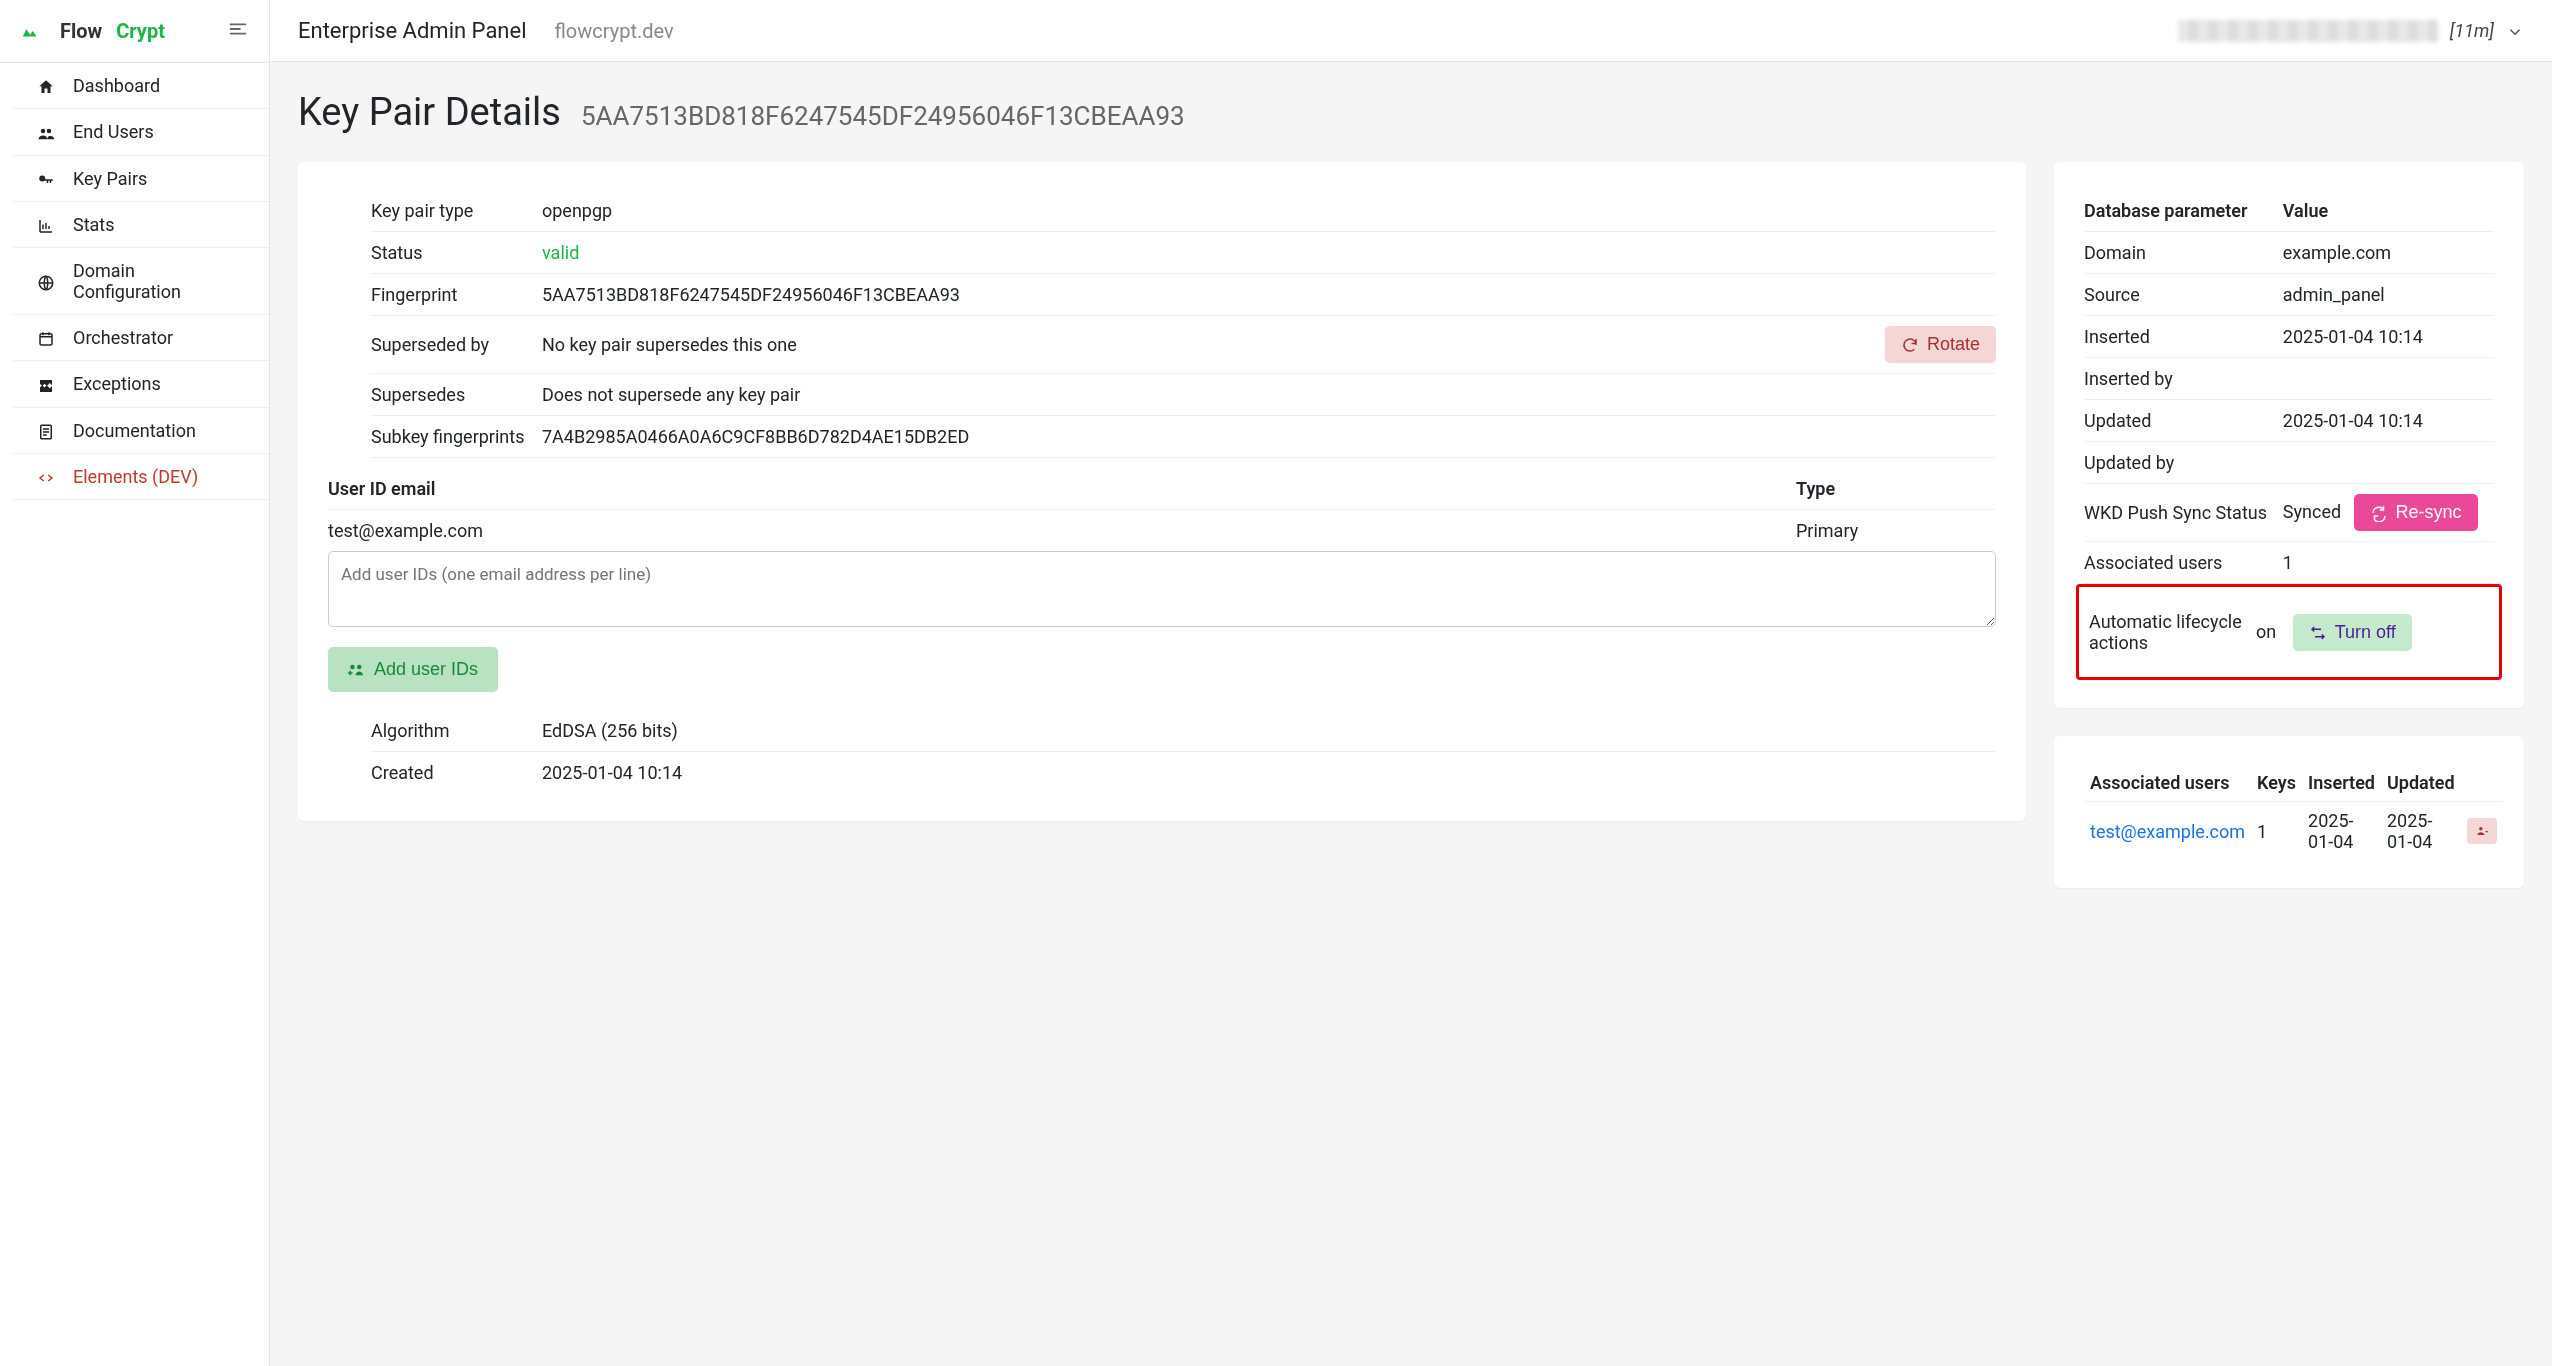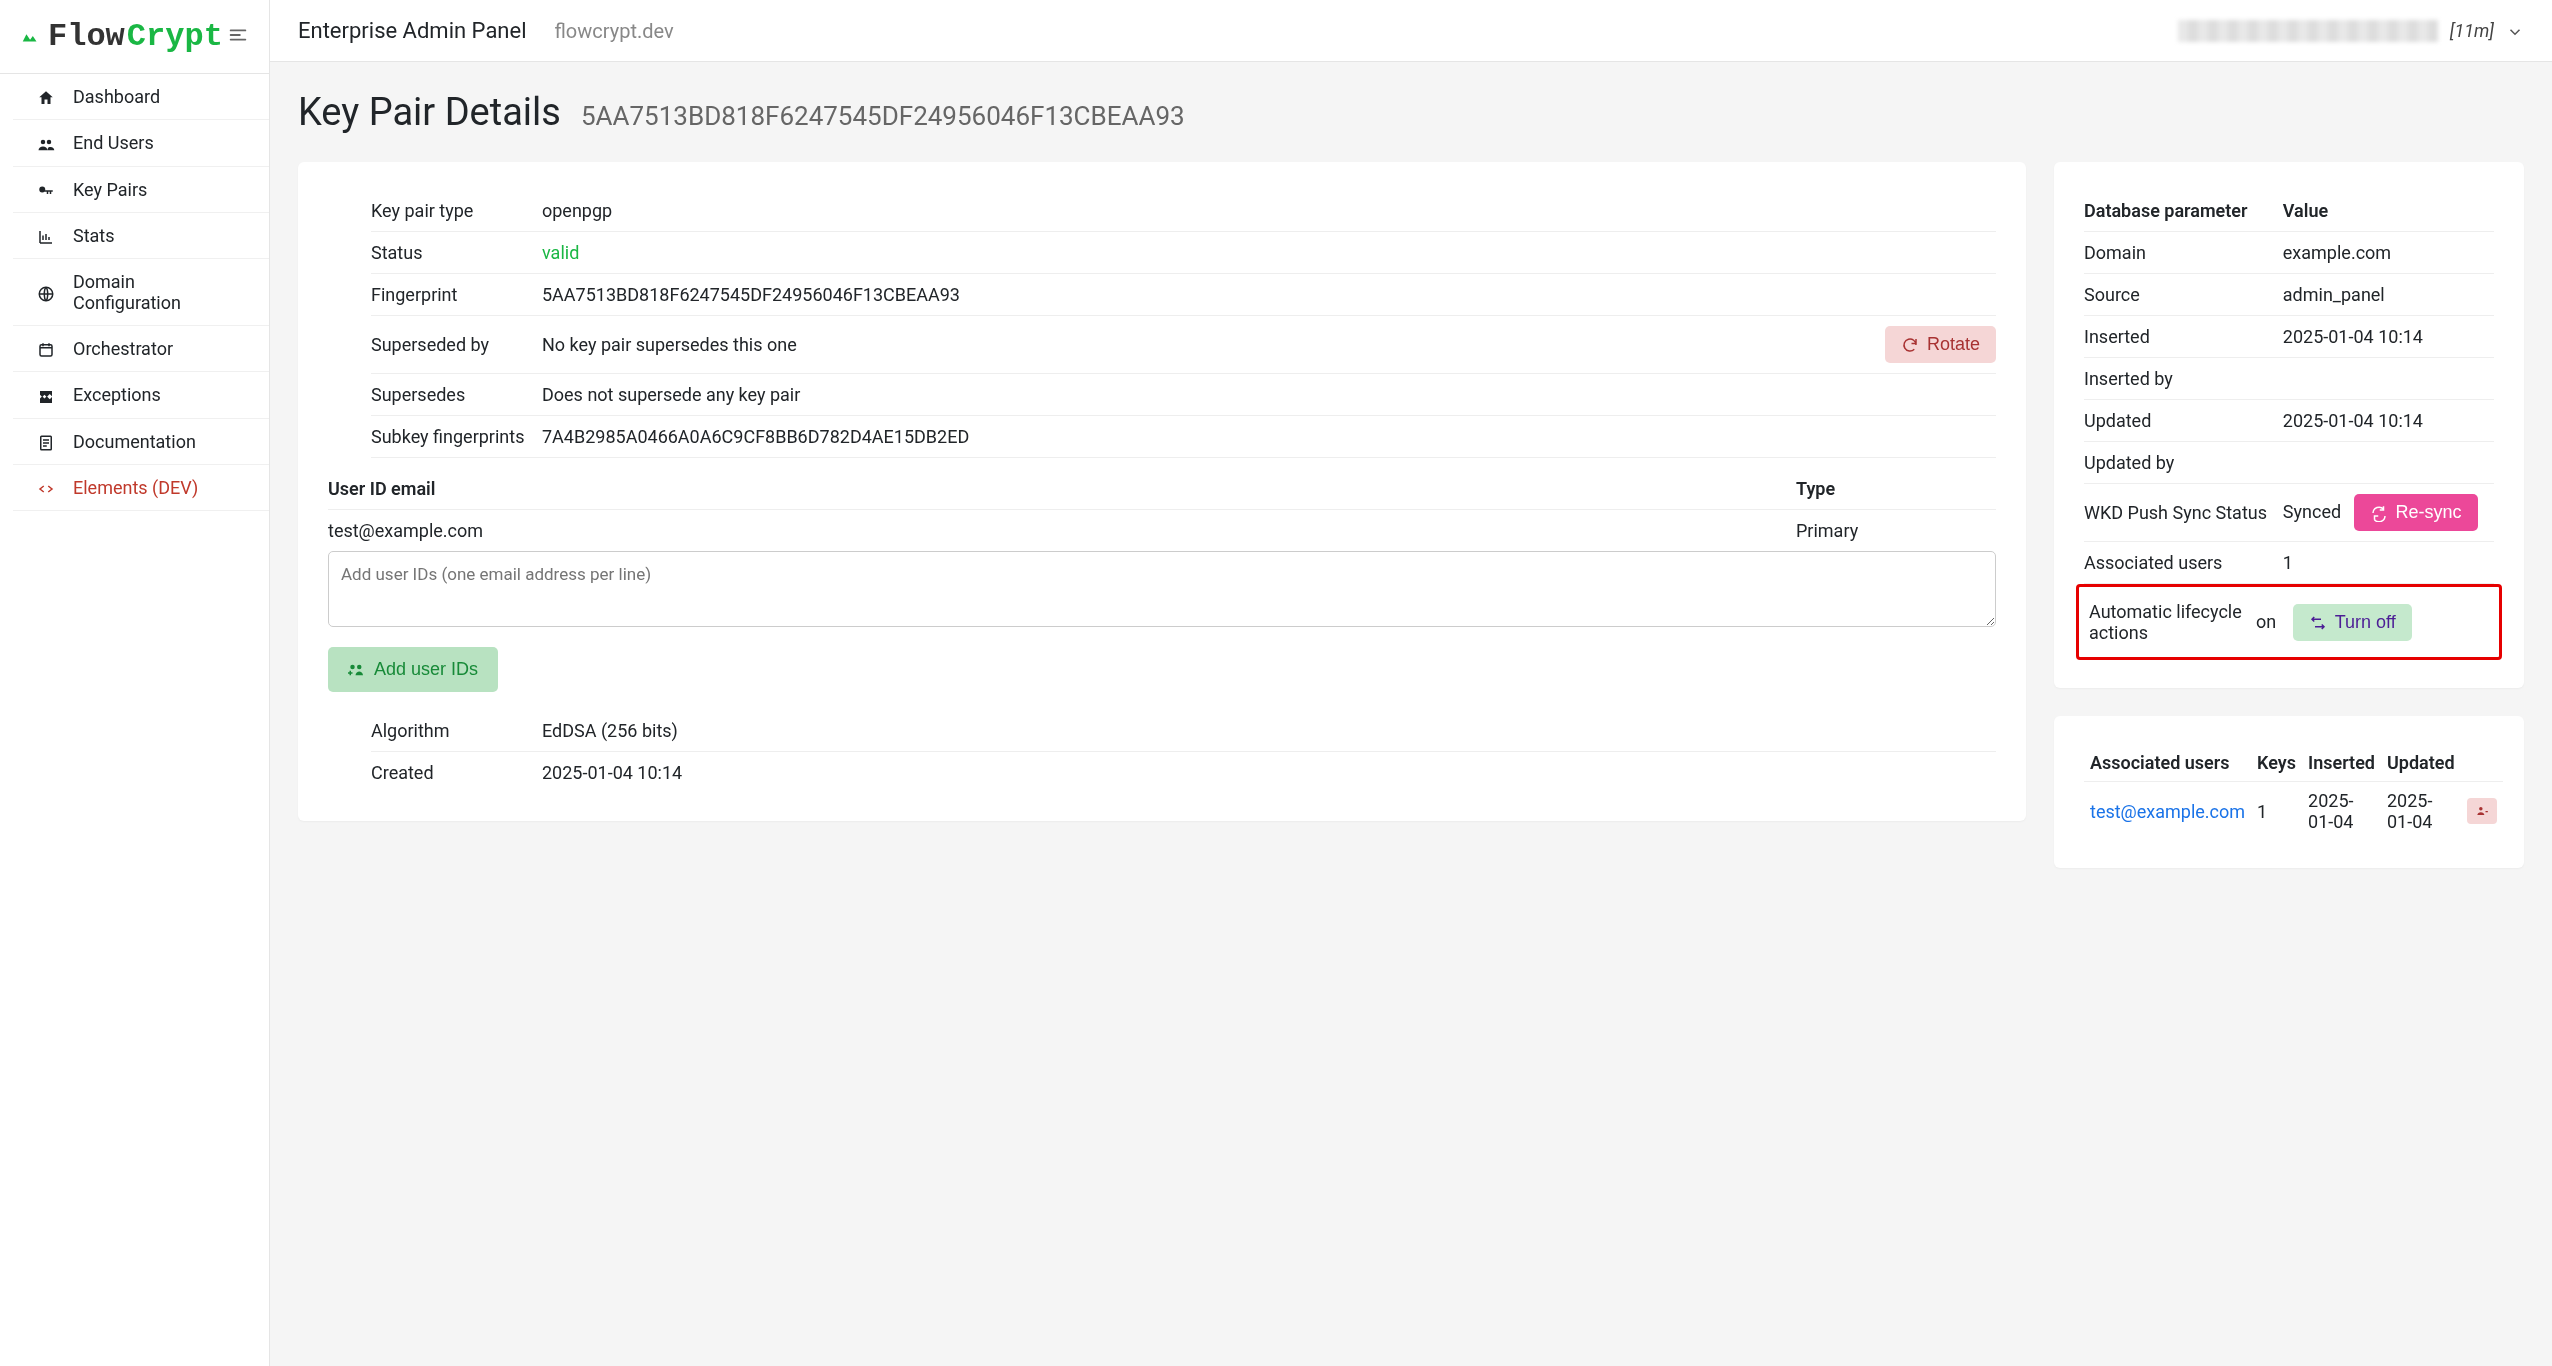--- a/index.html
+++ b/index.html
@@ -16,21 +16,21 @@
       border-right: 1px solid #e5e5e5;
       flex-shrink: 0;
     }
     .sidebar-header {
       display: flex;
       align-items: center;
       justify-content: space-between;
       padding: 18px 20px;
       border-bottom: 1px solid #e5e5e5;
     }
-    .logo { display: flex; align-items: center; gap: 2px; font-weight: 700; font-size: 32px; font-family: Liberation Mono, monospace; }
+    .logo { display: flex; align-items: center; gap: 14px; font-weight: 700; font-size: 20px; }
     .logo-flow { color: #333; }
     .logo-crypt { color: #1ab744; }
     .logo-icon { color: #1ab744; margin-right: 4px; }
     .nav { list-style: none; margin-left: 13px; }
     .nav-item {
       display: flex;
       align-items: center;
       gap: 16px;
       padding: 12px 22px;
       border-bottom: 1px solid #f0f0f0;
@@ -98,21 +98,21 @@
       font-family: inherit; font-size: 17px; color: #555;
     }
     .mt { margin-top: 16px; }
     .side-table { width: 100%; border-collapse: collapse; }
     .side-table th { text-align: left; font-weight: 600; padding: 10px 6px 10px 0; border-bottom: 1px solid #eee; }
     .side-table td { padding: 10px 6px 10px 0; border-bottom: 1px solid #eee; vertical-align: middle; }
     .side-table tr:last-child td { border-bottom: none; }
     .highlight-box {
       border: 3px solid #e60000;
       border-radius: 4px;
-      padding: 6px 8px;
+      padding: 16px 8px;
       margin: 0 -8px;
     }
     a.link { color: #1a73e8; text-decoration: none; }
     .icon-svg { width: 18px; height: 18px; display: inline-block; vertical-align: middle; }
     .assoc-th th { font-weight: 600; padding: 8px 6px; text-align: left; }
     .assoc-row td { padding: 8px 6px; }
     .remove-user { background: #f5d6d6; color: #a83232; width: 30px; height: 26px; display: inline-flex; align-items: center; justify-content: center; border-radius: 4px; cursor: pointer; }
     .hamburger { cursor: pointer; color: #666; }
     .chevron { cursor: pointer; color: #555; }
   </style>

